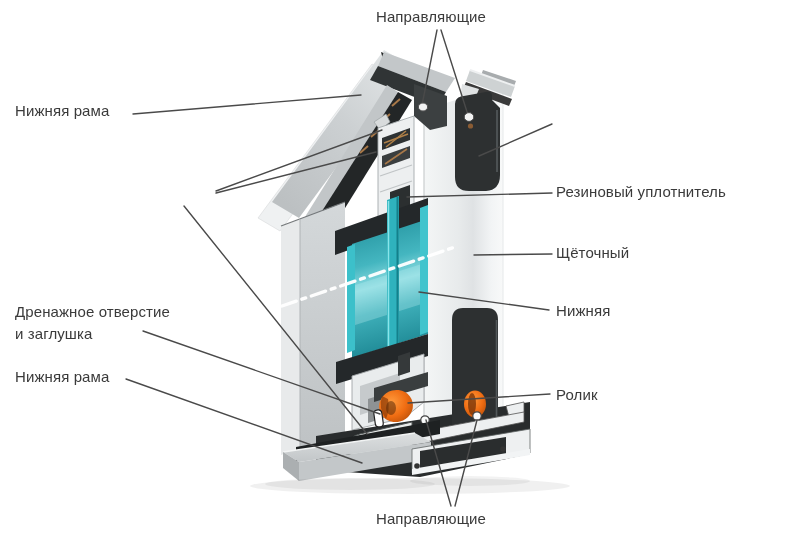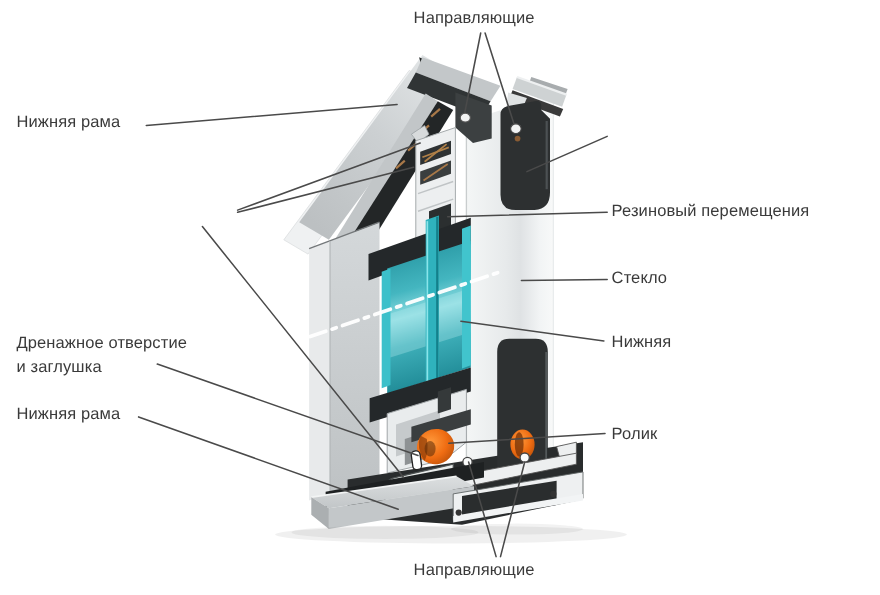--- a/index.html
+++ b/index.html
@@ -217,18 +217,18 @@
     </g>
   </svg>
 
   <div class="label" style="left:15px;top:100px">Нижняя рама</div>
   <div class="label" style="left:15px;top:301px">
     <span>Дренажное отверстие</span>
     <span>и заглушка</span>
   </div>
   <div class="label" style="left:15px;top:366px">Нижняя рама</div>
   <div class="label" style="left:376px;top:6px">Направляющие</div>
-  <div class="label" style="left:556px;top:181px">Резиновый перемещения</div>
-  <div class="label" style="left:556px;top:242px">Стекло</div>
+  <div class="label" style="left:556px;top:181px">Резиновый уплотнитель</div>
+  <div class="label" style="left:556px;top:242px">Щёточный</div>
   <div class="label" style="left:556px;top:300px">Нижняя</div>
   <div class="label" style="left:556px;top:384px">Ролик</div>
   <div class="label" style="left:376px;top:508px">Направляющие</div>
 </div>
 
 </body></html>

